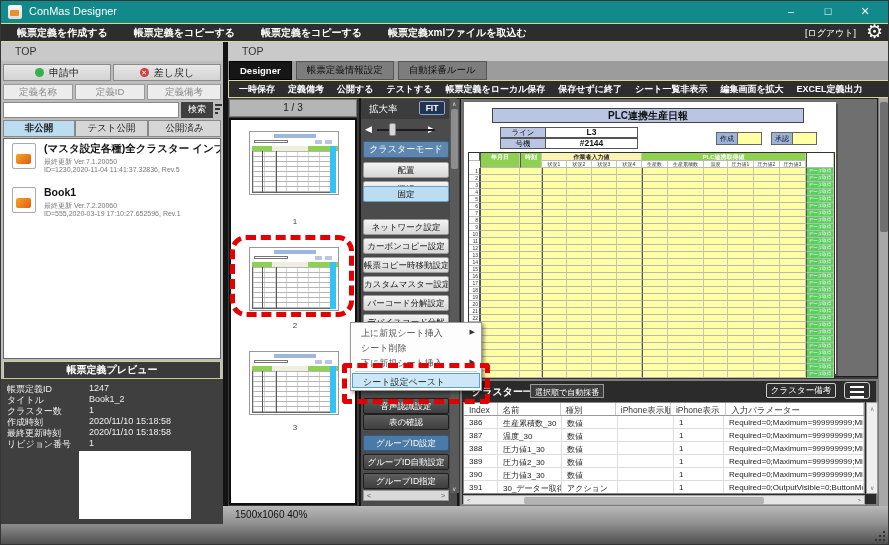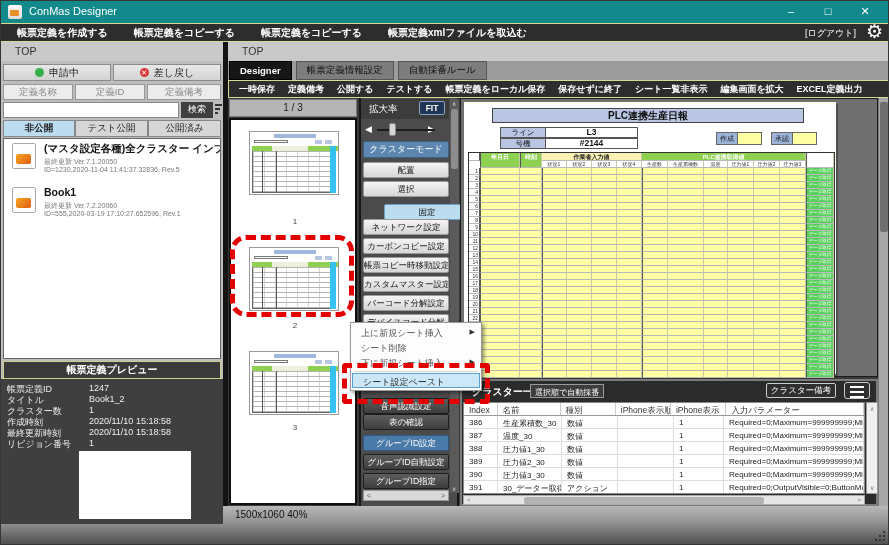--- a/index.html
+++ b/index.html
@@ -345,21 +345,21 @@
         <span class="la">&lt;</span>
         <span class="ra">&gt;</span>
       </div>
     <div class="t-vscroll">
         <span class="ua">∧</span>
         <div class="t-vthumb"></div>
         <span class="da">∨</span>
       </div>
   <div class="t-btn" style="top: 64px;">配置</div>
       <div class="t-btn" style="top: 83px;">選択</div>
-      <div class="t-btn active" style="top: 106px; margin-left: 21px;">固定</div>
+      <div class="t-btn active" style="top: 88px;">固定</div>
       <div class="t-btn" style="top: 121px;">ネットワーク設定</div>
       <div class="t-btn" style="top: 140px;">カーボンコピー設定</div>
       <div class="t-btn" style="top: 159px;">帳票コピー時移動設定</div>
       <div class="t-btn" style="top: 178px;">カスタムマスター設定</div>
       <div class="t-btn" style="top: 197px;">バーコード分解設定</div>
       <div class="t-btn" style="top: 216px;">デバイスコード分解</div>
       <div class="t-btn dark" style="top: 300px;">音声認識設定</div>
       <div class="t-btn dark" style="top: 316px;">表の確認</div>
       <div class="t-btn bluedark" style="top: 337px;">グループID設定</div>
       <div class="t-btn dark" style="top: 356px;">グループID自動設定</div>

